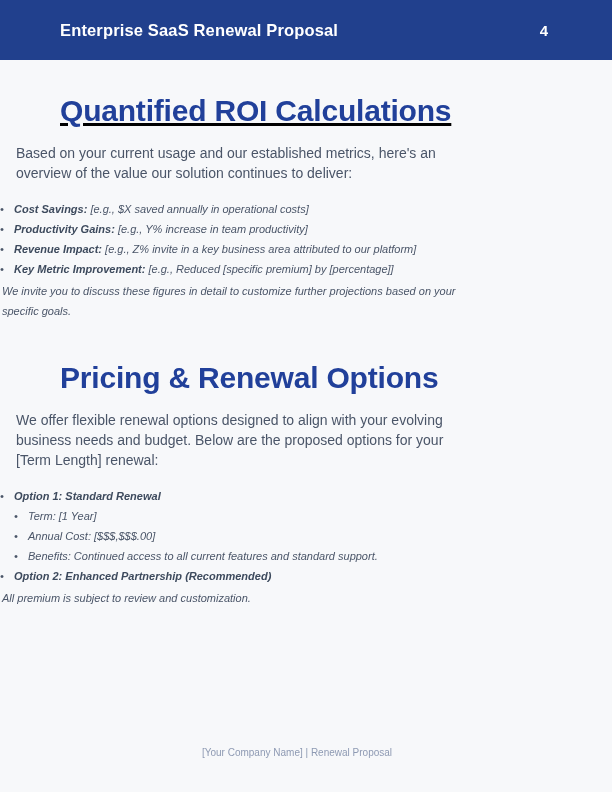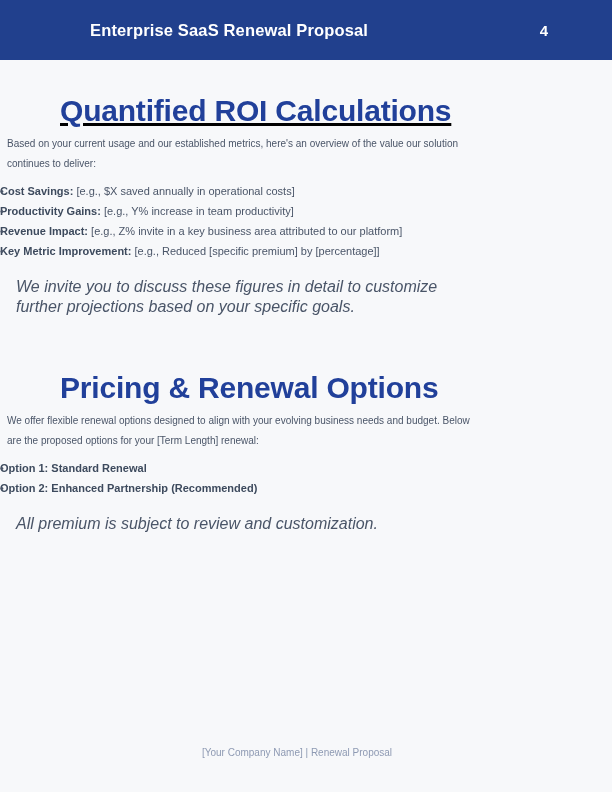--- a/index.html
+++ b/index.html
@@ -26,21 +26,21 @@
     position: absolute;
     top: 0;
     left: 0;
     width: 612px;
     height: 60px;
     background: #21408d;
     display: flex;
     align-items: center;
     justify-content: space-between;
     box-sizing: border-box;
-    padding: 0 56px 0 90px;
+    padding: 0 56px 0 60px;
   }
   .header-title {
     color: #ffffff;
     font-size: 16.5px;
     font-weight: bold;
     letter-spacing: 0.15px;
     line-height: 1;
     white-space: nowrap;
   }
   .header-page-number {
@@ -73,55 +73,57 @@
     margin: 0;
     padding: 0;
     letter-spacing: -0.2px;
     line-height: 1.1;
   }
   .heading-1-wrap { padding: 34px 0 0 60px; text-decoration: underline; }
   .heading-2-wrap { padding: 38px 0 0 60px; }
 
   p.body-text {
     color: #4a5568;
-    font-size: 10px;
-    line-height: 20px;
-    margin: 7px;
+    font-size: 14px;
+    line-height: 20px;
+    margin: 16px;
     padding: 0;
   }
   .intro-1 {
     padding: 20px 60px 0 68px;
     max-width: 474px;
   }
   .intro-2 {
     padding: 22px 60px 0 68px;
     max-width: 466px;
   }
   p.italic-note {
     color: #4a5568;
-    font-size: 16px;
+    font-size: 11px;
     font-style: italic;
     line-height: 20px;
-    margin: 16px;
+    margin: 2px;
     padding: 0;
   }
   .note-1 { padding: 0 60px 0 68px; max-width: 470px; }
   .note-2 { padding: 0 60px 0 68px; max-width: 480px; }
 
   ul.bullets {
     list-style: none;
     margin: 0;
     padding: 0;
   }
   ul.bullets > li {
     position: relative;
     color: #4a5568;
     font-size: 11px;
     line-height: 20px;
-    margin: 0;
+    padding-left: 14px;
+    margin: 0;
+    font-style: italic;
   }
   ul.bullets > li::before {
     content: "\2022";
     position: absolute;
     left: 0;
     top: 0;
     color: #4a5568;
     font-size: 11px;
     line-height: 20px;
   }
@@ -201,20 +203,25 @@
 
       <div class="heading-2-wrap">
         <h1 class="section-heading">Pricing &amp; Renewal Options</h1>
       </div>
 
       <p class="body-text intro-2">We offer flexible renewal options designed to align with your evolving business needs and budget. Below are the proposed options for your [Term Length] renewal:</p>
 
       <ul class="bullets level-1">
         <li>
           <span class="li-bold">Option 1: Standard Renewal</span>
+          <ul class="bullets level-2">
+            <li>Term: [1 Year]</li>
+            <li>Annual Cost: [$$$,$$$.00]</li>
+            <li>Benefits: Continued access to all current features and standard support.</li>
+          </ul>
         </li>
         <li>
           <span class="li-bold">Option 2: Enhanced Partnership (Recommended)</span>
         </li>
       </ul>
 
       <p class="italic-note note-2">All premium is subject to review and customization.</p>
 
     </div>
   </div>

